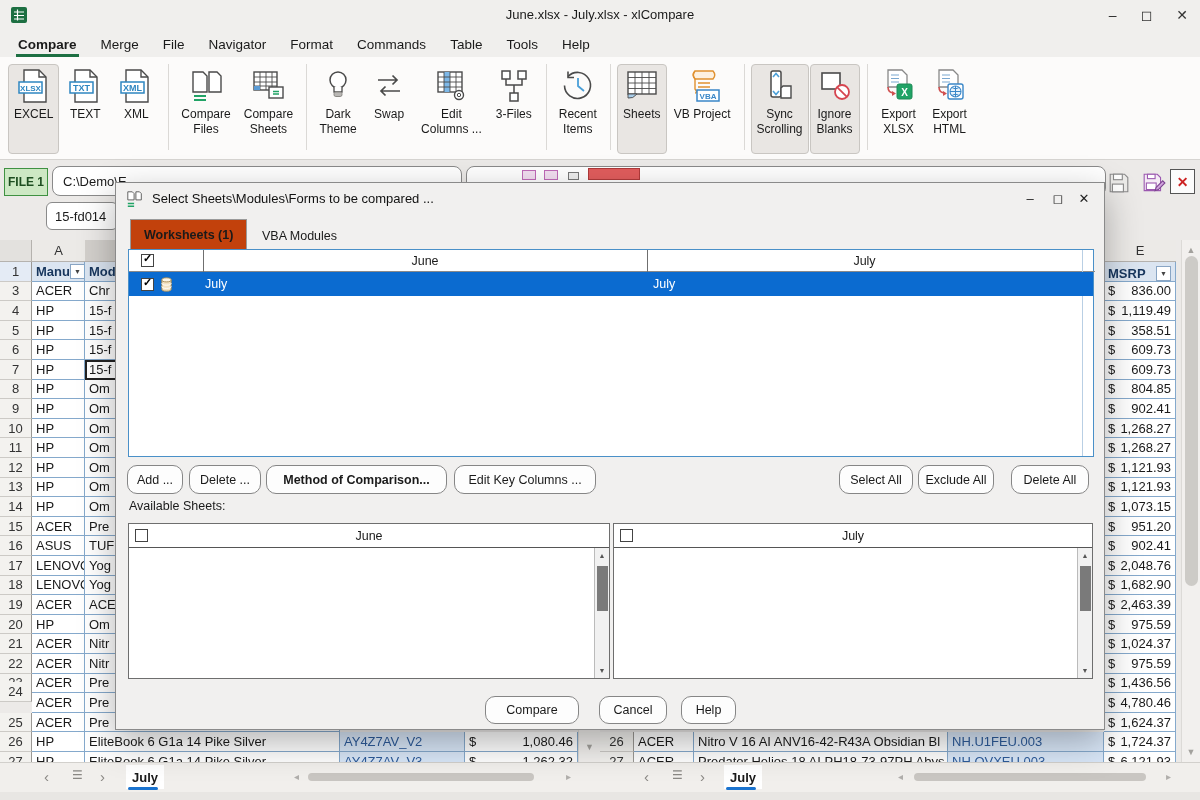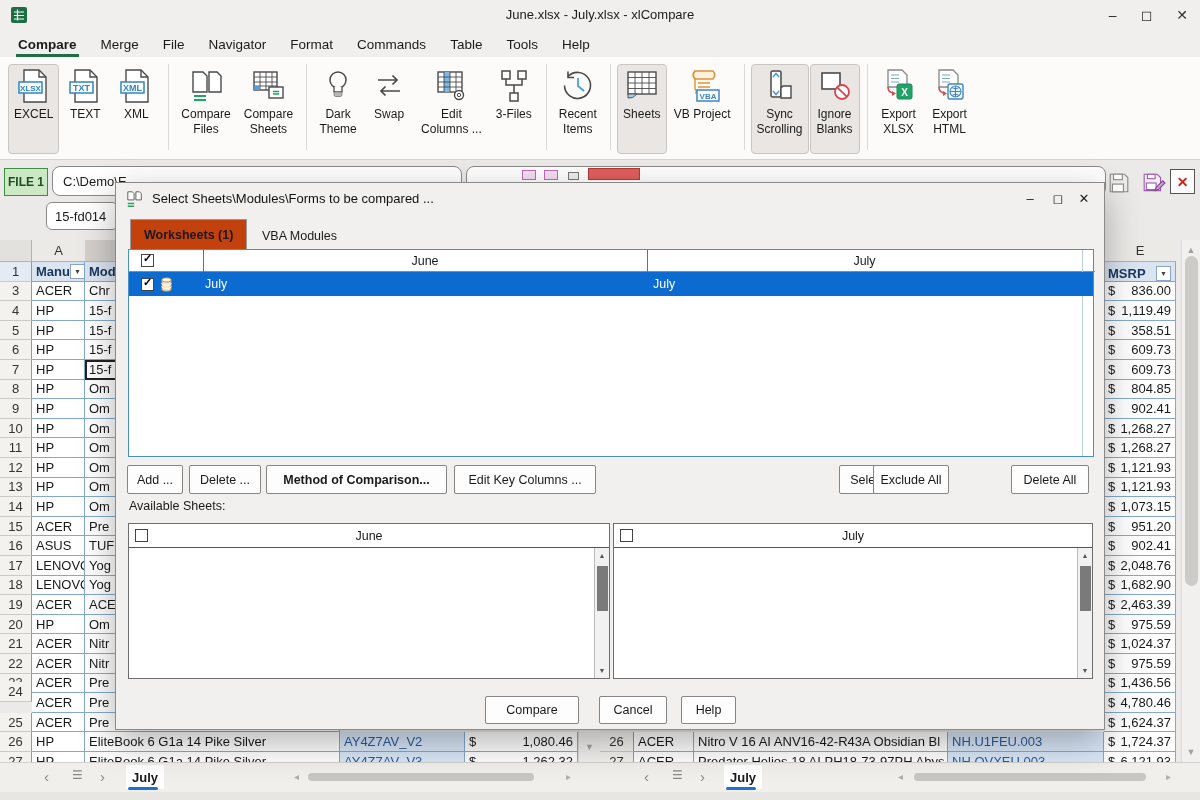--- a/index.html
+++ b/index.html
@@ -59,21 +59,21 @@
 .dctrl{position:absolute;top:3px;width:24px;height:24px;display:flex;align-items:center;justify-content:center;font-size:13px;color:#222}
 .dtab{position:absolute;font-size:12.5px;display:flex;align-items:center;padding:0 13px}
 .dtab.active{background:#c2410c;border:1px solid #9a9a9a;border-bottom:none;font-weight:bold}
 .sheettable{position:absolute;left:12px;top:66px;width:966px;height:208px;background:#fff;border:1px solid #4a90c8}
 .sth{position:absolute;top:0;height:22px;display:flex;align-items:center;justify-content:center;font-size:12.5px;border-bottom:1px solid #8a8a8a}
 .stvline{position:absolute;top:0;width:1px;height:22px;background:#6f6f6f}
 .narrowline{position:absolute;top:0;bottom:0;width:1px;background:#b9cfe4}
 .selrow{position:absolute;left:0;top:22px;right:0;height:24px;background:#0b6bd0;color:#fff;display:flex;align-items:center;font-size:12.5px}
 .cb{width:13px;height:13px;border:1px solid #444;background:#fff;position:relative;flex:none}
 .cb.checked::after{content:"\2713";position:absolute;left:1px;top:-3px;font-size:11px;font-weight:bold;color:#000}
-.btn{position:absolute;height:29px;background:#fdfdfd;border:1px solid #868686;border-radius:2px;font-size:12.5px;display:flex;align-items:center;justify-content:center}
+.btn{position:absolute;height:29px;background:#fdfdfd;border:1px solid #868686;border-radius:10px;font-size:12.5px;display:flex;align-items:center;justify-content:center}
 .avail{position:absolute;left:13px;top:316px;font-size:12.5px}
 .listbox{position:absolute;top:340px;height:156px;background:#fff;border:1px solid #6e6e6e}
 .lbh{position:absolute;left:0;right:0;top:0;height:24px;border-bottom:1px solid #555;display:flex;align-items:center;justify-content:center;font-size:12.5px}
 .lbcb{position:absolute;left:6px;top:5px}
 .lbsb{position:absolute;top:24px;right:0;bottom:0;width:15px;background:#f1f1f1;border-left:1px solid #bbb}
 .lbthumb{position:absolute;left:2px;top:18px;width:11px;height:45px;background:#7a7a7a}
 .lbarr{position:absolute;left:0;right:0;text-align:center;font-size:7px;color:#555}
 </style>
 </head>
 <body>
@@ -596,21 +596,21 @@
       <span style="position:absolute;left:76px">July</span>
       <span style="position:absolute;left:524px">July</span>
     </div>
   </div>
 
   <div class="btn" style="left:11px;top:282px;width:56px">Add ...</div>
   <div class="btn" style="left:73px;top:282px;width:72px">Delete ...</div>
   <div class="btn" style="left:150px;top:282px;width:181px;font-weight:bold">Method of Comparison...</div>
   <div class="btn" style="left:338px;top:282px;width:142px">Edit Key Columns ...</div>
   <div class="btn" style="left:723px;top:282px;width:74px">Select All</div>
-  <div class="btn" style="left:757px;top:282px;width:76px">Exclude All</div>
+  <div class="btn" style="left:802px;top:282px;width:76px">Exclude All</div>
   <div class="btn" style="left:895px;top:282px;width:78px">Delete All</div>
 
   <div class="avail">Available Sheets:</div>
 
   <div class="listbox" style="left:12px;width:482px">
     <div class="lbh">June</div>
     <span class="cb lbcb"></span>
     <div class="lbsb">
       <div class="lbarr" style="top:4px">▲</div>
       <div class="lbthumb"></div>

